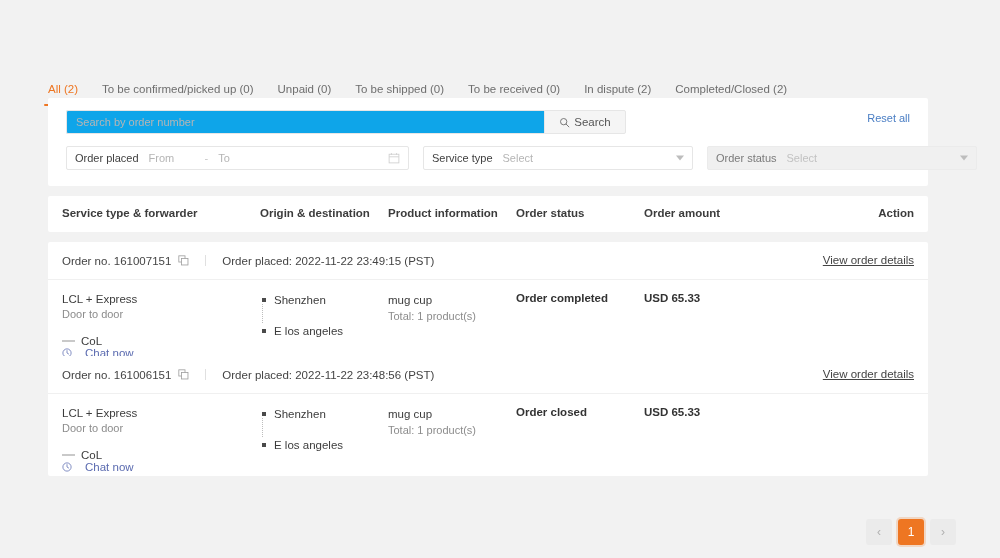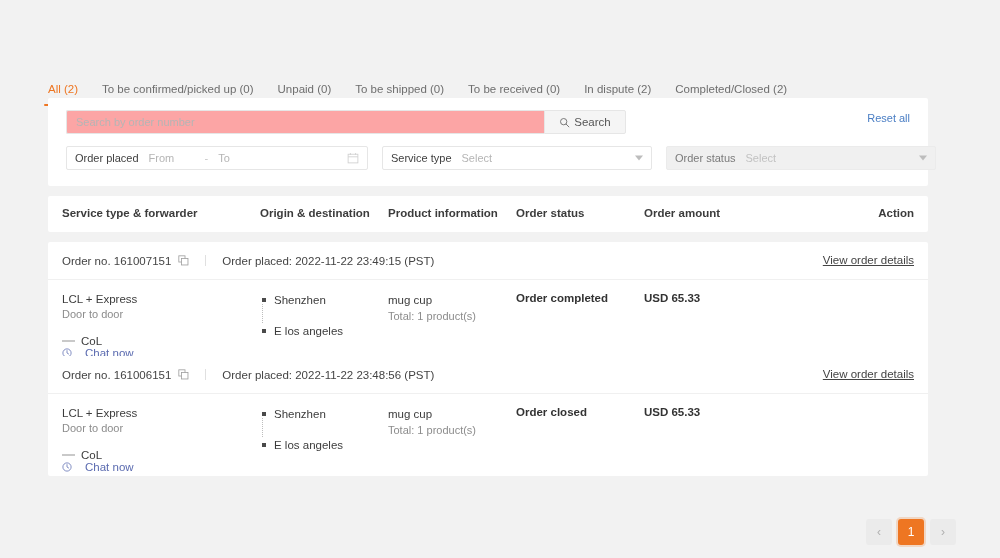--- a/index.html
+++ b/index.html
@@ -95,21 +95,21 @@
     width: 478px;
     height: 24px;
     border: 1px solid #e6e6e6;
     border-right: none;
     border-radius: 2px 0 0 2px;
     padding: 0 9px;
     font-size: 11px;
     color: #333;
     font-family: inherit;
     outline: none;
-    background: #fca5a5;
+    background: #0ea5e9;
   }
   .search-input::placeholder { color: #b5b5b5; }
 
   .search-btn {
     width: 82px;
     height: 24px;
     border: 1px solid #e6e6e6;
     border-radius: 0 2px 2px 0;
     background: #f5f5f5;
     display: flex;
@@ -156,21 +156,21 @@
   }
   .filter-label {
     color: #3f3f3f;
     white-space: nowrap;
     margin-right: 10px;
   }
   .filter-box.disabled .filter-label { color: #7a7a7a; }
   .filter-ph { color: #b5b5b5; white-space: nowrap; }
   .filter-box.disabled .filter-ph { color: #c2c2c2; }
 
-  .date-box { width: 302px; }
+  .date-box { width: 343px; }
   .date-from { width: 52px; }
   .date-dash { color: #c7c7c7; margin: 0 10px 0 4px; }
   .date-to { width: 60px; }
   .cal-icon {
     position: absolute;
     right: 8px;
     top: 50%;
     transform: translateY(-50%);
     opacity: .45;
     display: flex;

